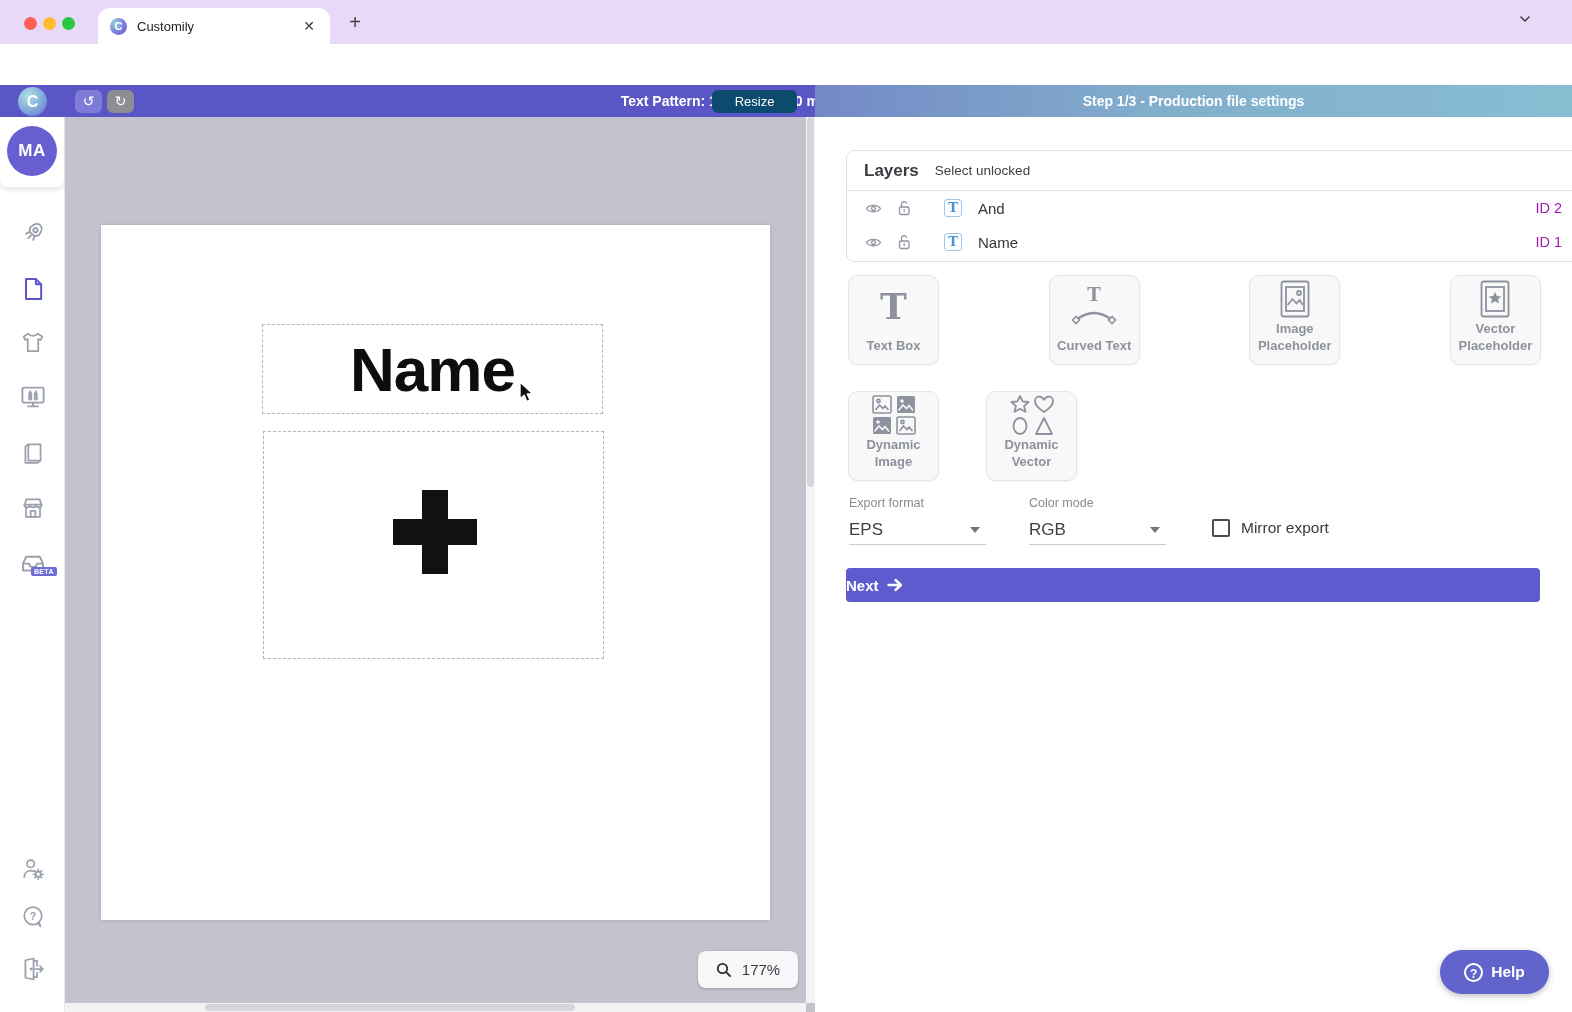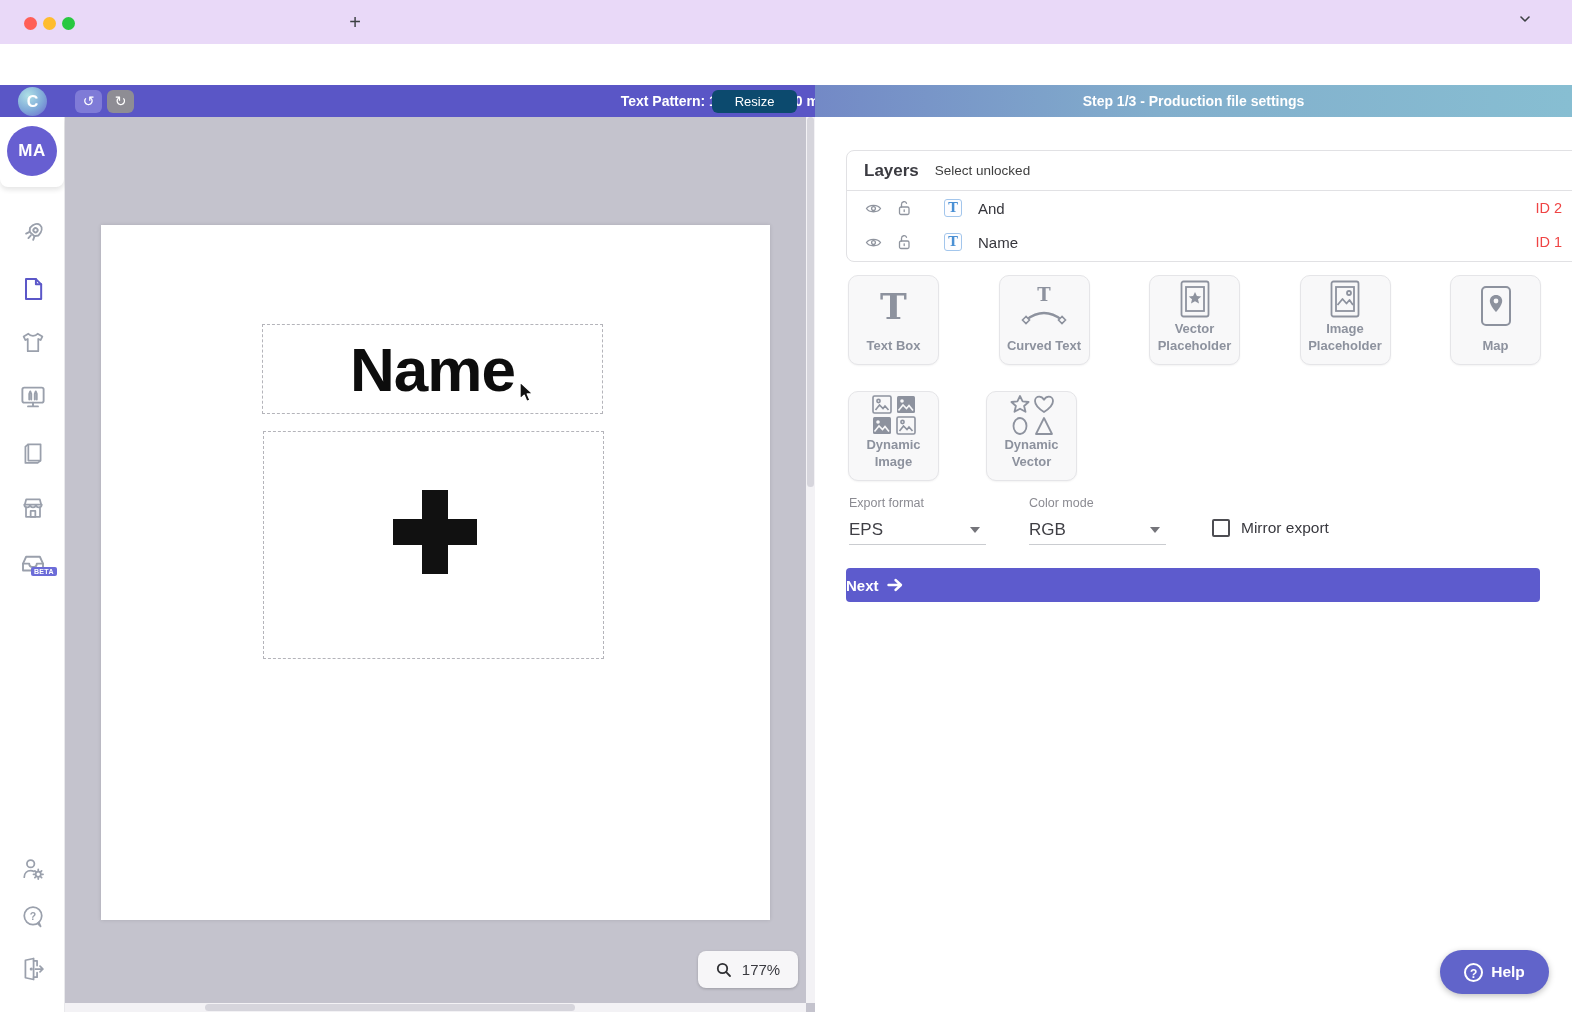--- a/index.html
+++ b/index.html
@@ -98,21 +98,21 @@
       border:1px solid #e1e1e4; border-radius:8px; background:#fff; }
   .layers-head { height:40px; display:flex; align-items:center; padding:0 17px; border-bottom:1px solid #e1e1e4; }
   .layers-title { font-size:17px; font-weight:bold; color:#3b3b41; }
   .layers-sub { margin-left:16px; font-size:13.5px; color:#404040; }
   .layer-row { height:34px; display:flex; align-items:center; padding:0 46px 0 18px; }
   .layer-row .licon { display:flex; align-items:center; }
   .t-chip { width:18px; height:18px; border:1px solid #a3c6ec; border-radius:3px; margin-left:33px;
       color:#4a90d4; font-family:"DejaVu Serif", serif; font-weight:bold; font-size:13px;
       text-align:center; line-height:16px; background:#fdfdff; }
   .layer-label { margin-left:16px; font-size:15px; color:#36363c; }
-  .layer-id { margin-left:auto; font-size:14.5px; color:#ef4444; }
+  .layer-id { margin-left:auto; font-size:14.5px; color:#a21caf; }
 
   .tool-row { position:absolute; left:33px; width:693px; height:90px; display:flex; }
   .row1 { top:158px; justify-content:space-between; }
   .row2 { top:274px; gap:47px; }
   .tool-btn { width:91px; height:90px; background:#f8f8f9; border:1px solid #e5e5e8; border-radius:10px;
       box-shadow:0 1px 2px rgba(0,0,0,.05); display:flex; flex-direction:column; align-items:center;
       justify-content:flex-end; padding-bottom:9px; position:relative; }
   .tool-ico { position:absolute; left:0; right:0; top:0; bottom:28px; display:flex;
       align-items:center; justify-content:center; color:#8d929e; }
   .tool-ico.hi2 { bottom:42px; }
@@ -141,20 +141,25 @@
 </style>
 </head>
 <body>
 
 <div id="screen">
 
   <div class="tabstrip">
     <div class="traffic t-red"></div>
     <div class="traffic t-yellow"></div>
     <div class="traffic t-green"></div>
+    <div class="tab">
+      <div class="favicon"></div>
+      <div class="tab-title">Customily</div>
+      <div class="tab-close">✕</div>
+    </div>
     <div class="newtab">+</div>
     <div class="tab-chevron">
       <svg width="14" height="14" viewBox="0 0 14 14">
           <polyline points="3,5 7,9 11,5" fill="none" stroke="#3c4043" stroke-width="1.6" stroke-linecap="round" stroke-linejoin="round"></polyline>
         </svg>
     </div>
   </div>
 
   <div class="urlrow">
     <div class="nav-ico" style="left:14px">
@@ -404,55 +409,45 @@
         </div>
         <div class="tool-btn">
           <div class="tool-ico">
             <svg width="56" height="44" viewBox="0 0 56 44">
                 <text x="28" y="17" text-anchor="middle" font-family="DejaVu Serif, serif" font-weight="bold" font-size="18" fill="#8d929e">T</text>
                 <path d="M10 36 Q28 22 46 36" fill="none" stroke="#8d929e" stroke-width="2.2"></path>
                 <path d="M10 36 l-3.5 3.5 3.5 3.5 3.5-3.5 Z M46 36 l-3.5 3.5 3.5 3.5 3.5-3.5 Z" transform="translate(0,-3.5)" fill="#f8f8f9" stroke="#8d929e" stroke-width="1.6"></path>
               </svg>
           </div>
           <div class="tool-label">Curved Text</div>
-        </div>
-        <div class="tool-btn">
-          <div class="tool-ico hi2">
-            <svg width="30" height="38" viewBox="0 0 30 38">
-                <g fill="none" stroke="#8d929e" stroke-width="1.8">
-                  <rect x="1.5" y="1.5" width="27" height="35" rx="2"></rect>
-                  <rect x="6" y="7" width="18" height="24"></rect>
-                </g>
-                <path d="M15 12 l1.9 4 4.4.4 -3.3 2.9 1 4.3 -4-2.3 -4 2.3 1-4.3 -3.3-2.9 4.4-.4 Z" fill="#8d929e"></path>
-              </svg>
-          </div>
-          <div class="tool-label">Vector Placeholder</div>
         </div>
         <div class="tool-btn">
           <div class="tool-ico hi2">
             <svg width="30" height="38" viewBox="0 0 30 38">
                 <g fill="none" stroke="#8d929e" stroke-width="1.8">
                   <rect x="1.5" y="1.5" width="27" height="35" rx="2"></rect>
                   <rect x="6" y="7" width="18" height="24"></rect>
                   <path d="M7.5 25 l5-6 4 4.5 3-3.5 3.5 5" stroke-linejoin="round"></path>
                   <circle cx="19" cy="13" r="2"></circle>
                 </g>
               </svg>
           </div>
           <div class="tool-label">Image Placeholder</div>
         </div>
         <div class="tool-btn">
-          <div class="tool-ico">
-            <svg width="32" height="42" viewBox="0 0 32 42">
-                <rect x="2" y="2" width="28" height="38" rx="4" fill="none" stroke="#8d929e" stroke-width="2"></rect>
-                <path d="M16 10 c3.6 0 6.2 2.6 6.2 6 0 4.4-6.2 11-6.2 11 s-6.2-6.6-6.2-11 c0-3.4 2.6-6 6.2-6z" fill="#8d929e"></path>
-                <circle cx="16" cy="16" r="2.4" fill="#f8f8f9"></circle>
+          <div class="tool-ico hi2">
+            <svg width="30" height="38" viewBox="0 0 30 38">
+                <g fill="none" stroke="#8d929e" stroke-width="1.8">
+                  <rect x="1.5" y="1.5" width="27" height="35" rx="2"></rect>
+                  <rect x="6" y="7" width="18" height="24"></rect>
+                </g>
+                <path d="M15 12 l1.9 4 4.4.4 -3.3 2.9 1 4.3 -4-2.3 -4 2.3 1-4.3 -3.3-2.9 4.4-.4 Z" fill="#8d929e"></path>
               </svg>
           </div>
-          <div class="tool-label">Map</div>
+          <div class="tool-label">Vector Placeholder</div>
         </div>
       </div>
 
       <div class="tool-row row2">
         <div class="tool-btn">
           <div class="tool-ico hi2">
             <svg width="46" height="42" viewBox="0 0 46 42">
                 <g fill="none" stroke="#8d929e" stroke-width="1.6">
                   <rect x="2" y="2" width="18" height="17" rx="1.5"></rect>
                   <path d="M4.5 16 l4-5 3.5 3.5 2-2.5 3.5 4"></path>

